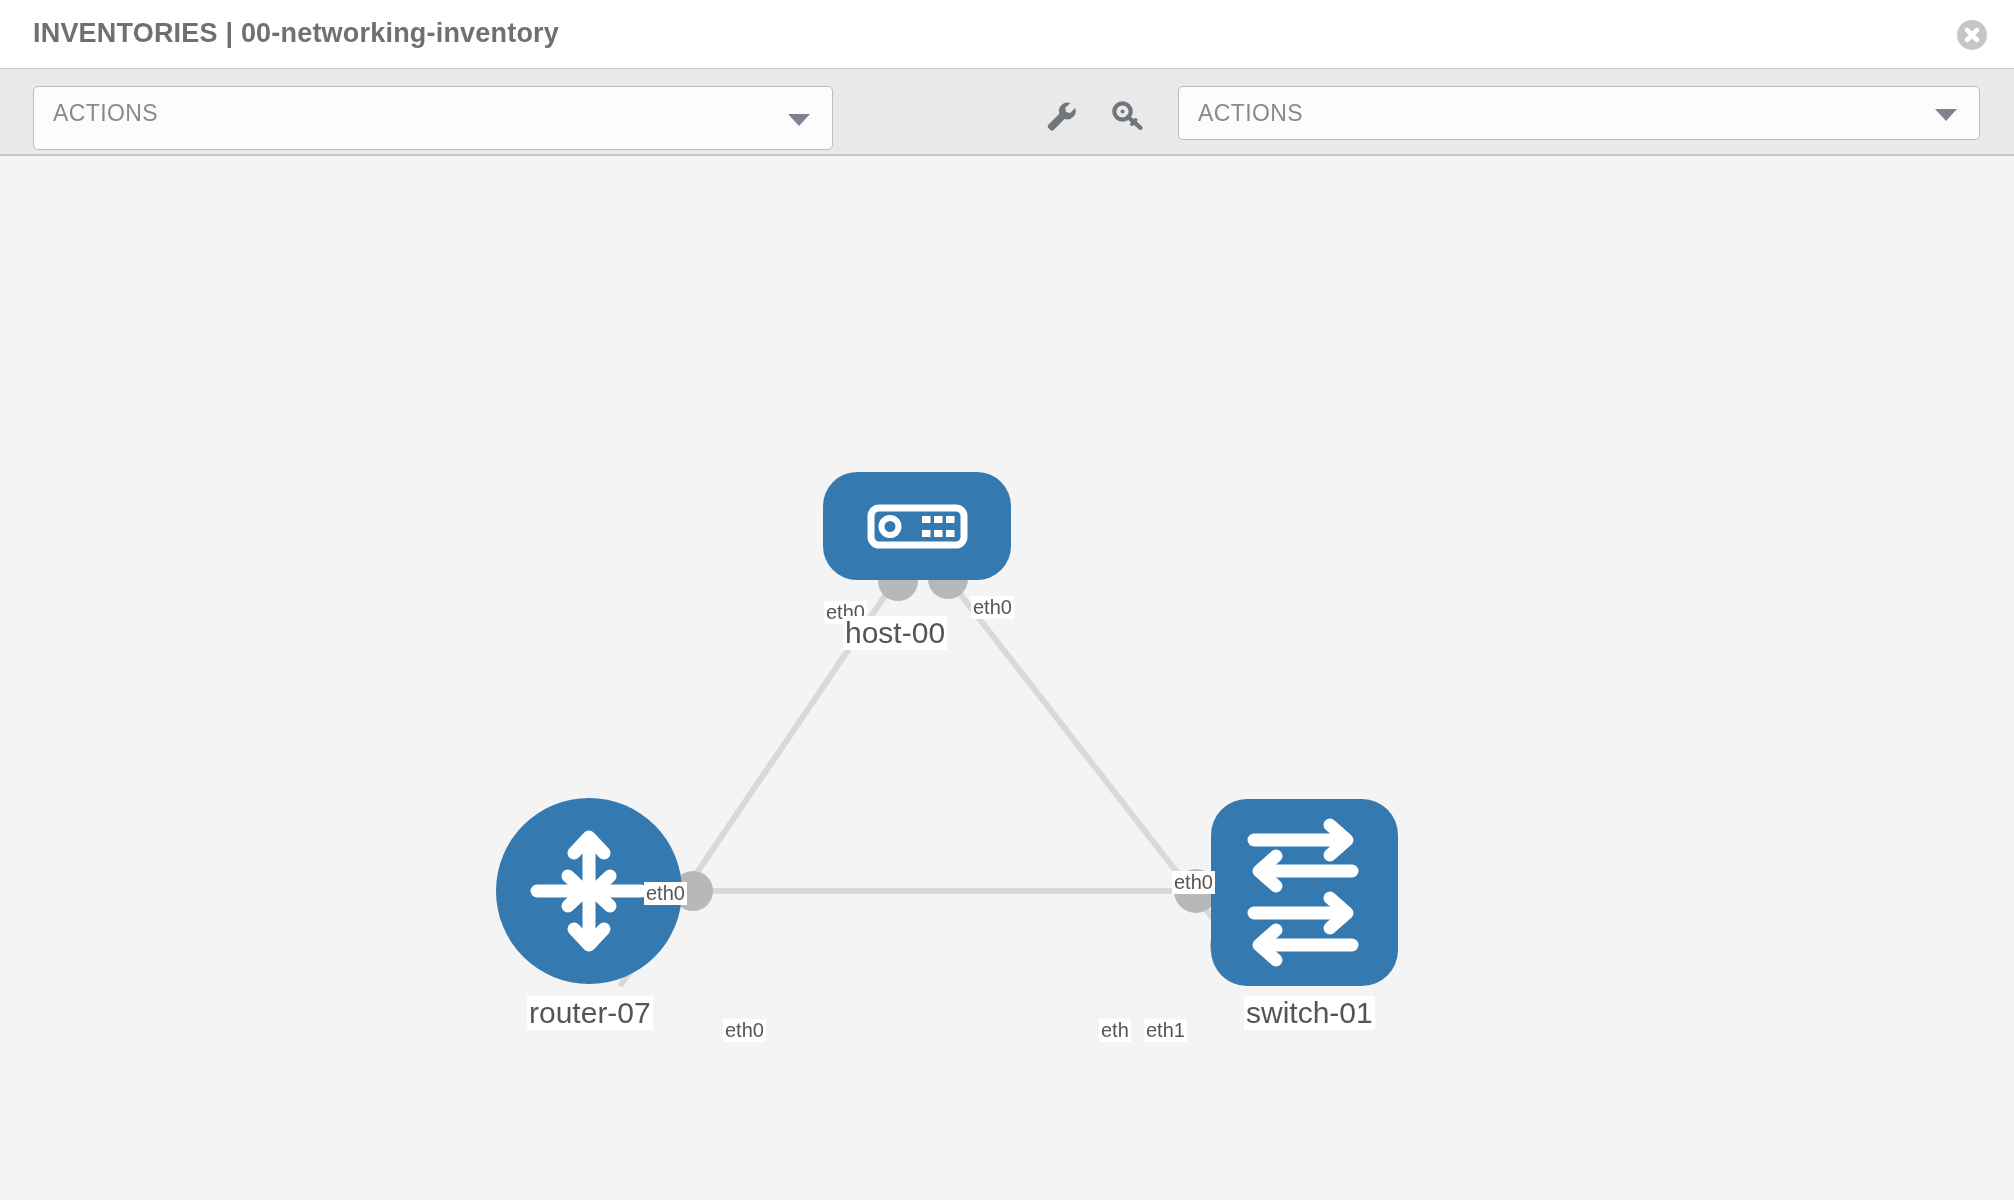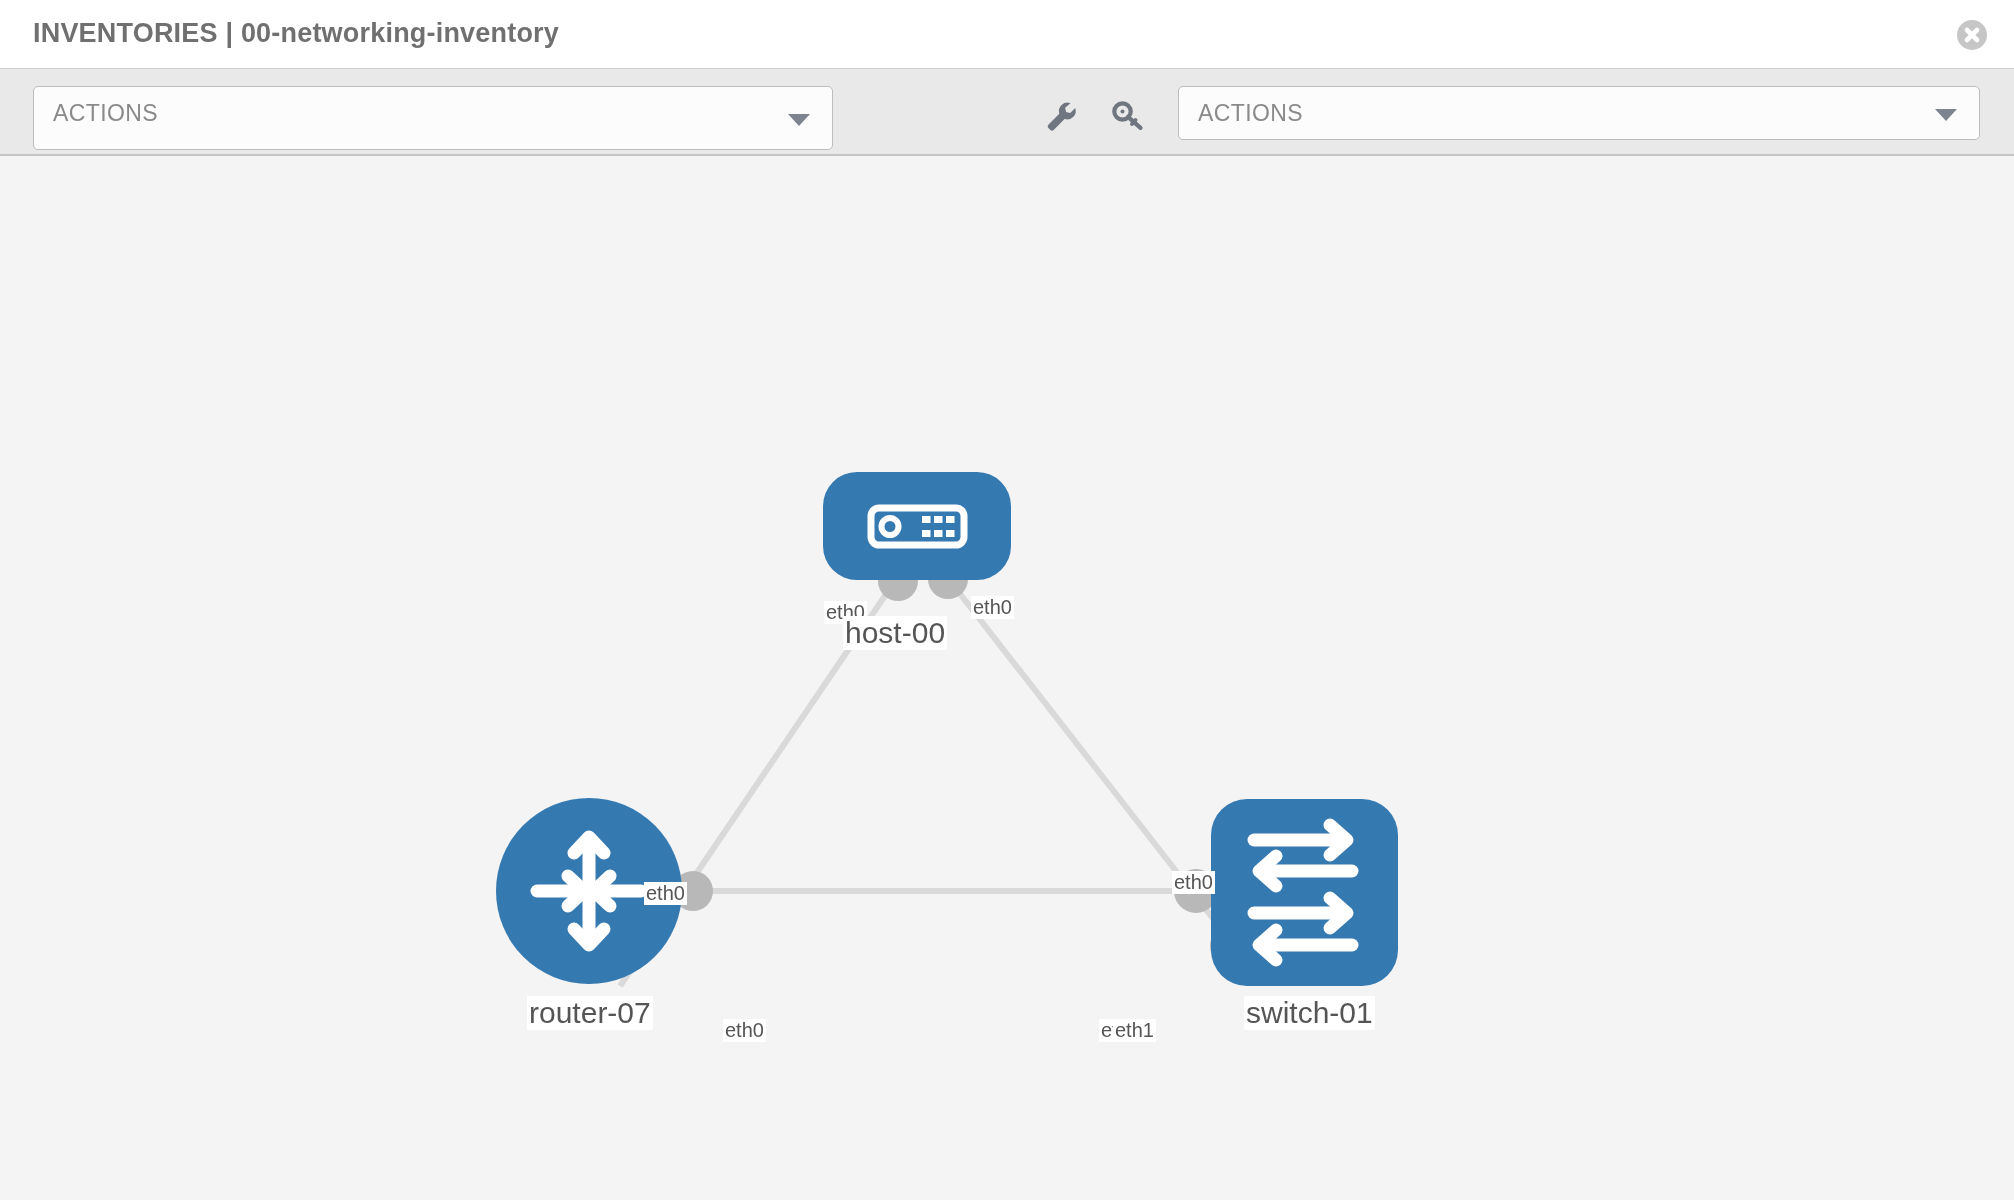--- a/index.html
+++ b/index.html
@@ -259,19 +259,19 @@
       </g>
     </g>
   </svg>
 
   <div class="edge-label" style="left:824px; top:445px;">eth0</div>
   <div class="edge-label" style="left:971px; top:440px;">eth0</div>
   <div class="edge-label" style="left:644px; top:726px;">eth0</div>
   <div class="edge-label" style="left:1172px; top:715px;">eth0</div>
   <div class="edge-label" style="left:723px; top:863px;">eth0</div>
   <div class="edge-label" style="left:1099px; top:863px;">eth</div>
-  <div class="edge-label" style="left:1113px; top:863px;text-align:right;">eth1</div>
+  <div class="edge-label" style="left:1144px; top:863px;text-align:right;">eth1</div>
 
   <div class="node-label big" style="left:843px; top:432px;margin-top:28px;">host-00</div>
   <div class="node-label big" style="left:527px; top:840px;">router-07</div>
   <div class="node-label big" style="left:1244px; top:840px;">switch-01</div>
 
 </div>
 
 </body></html>

